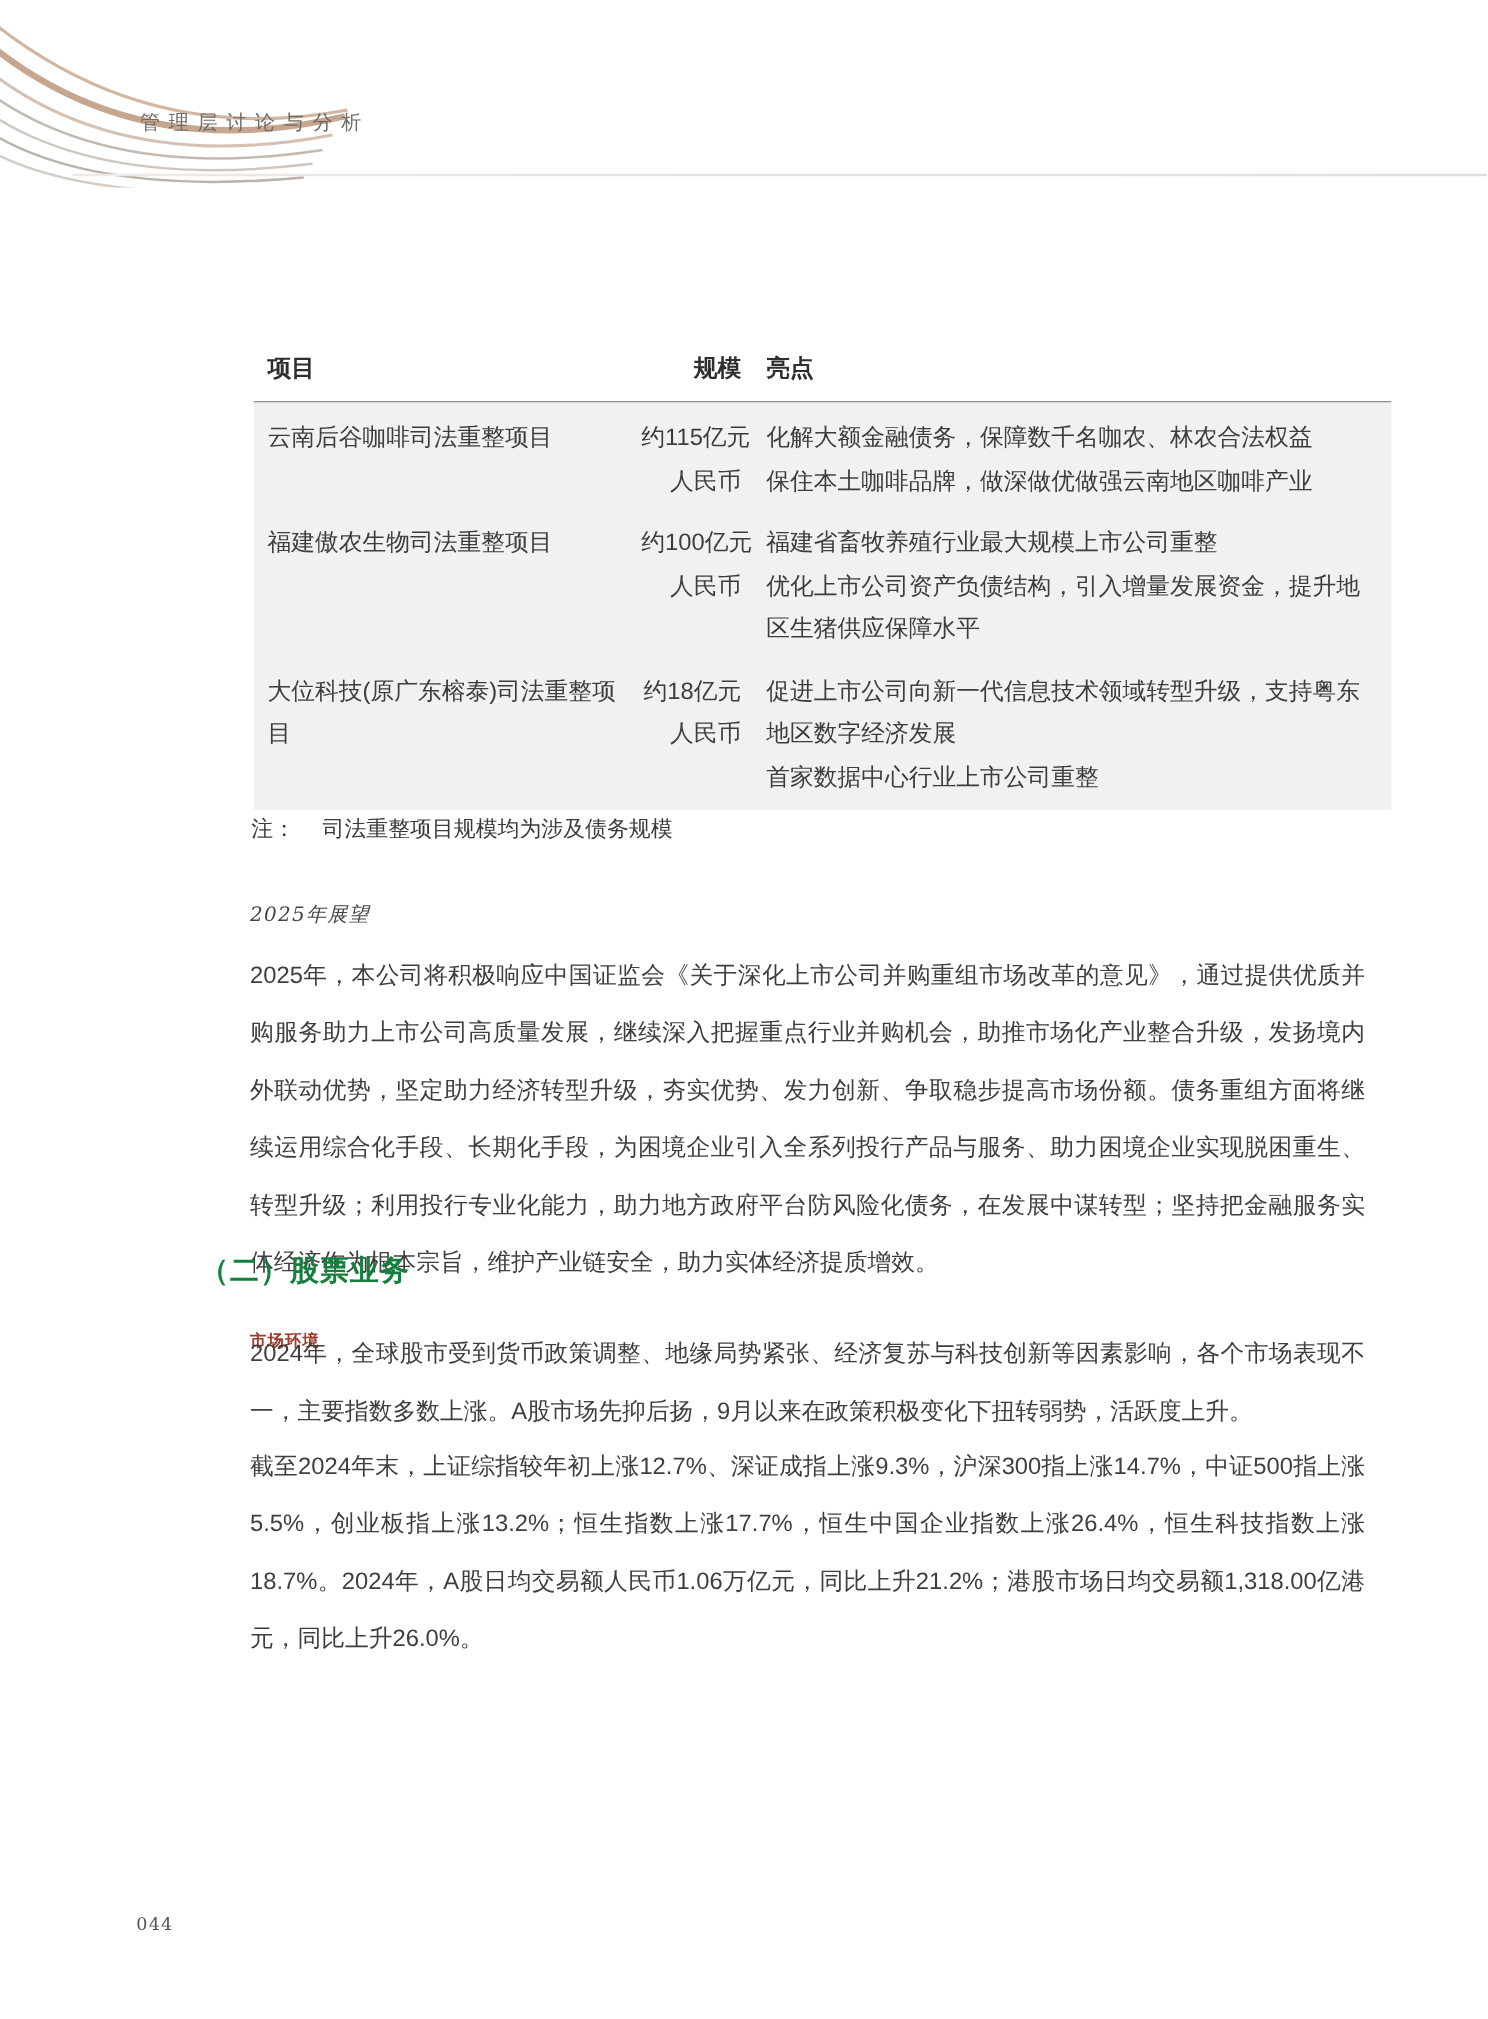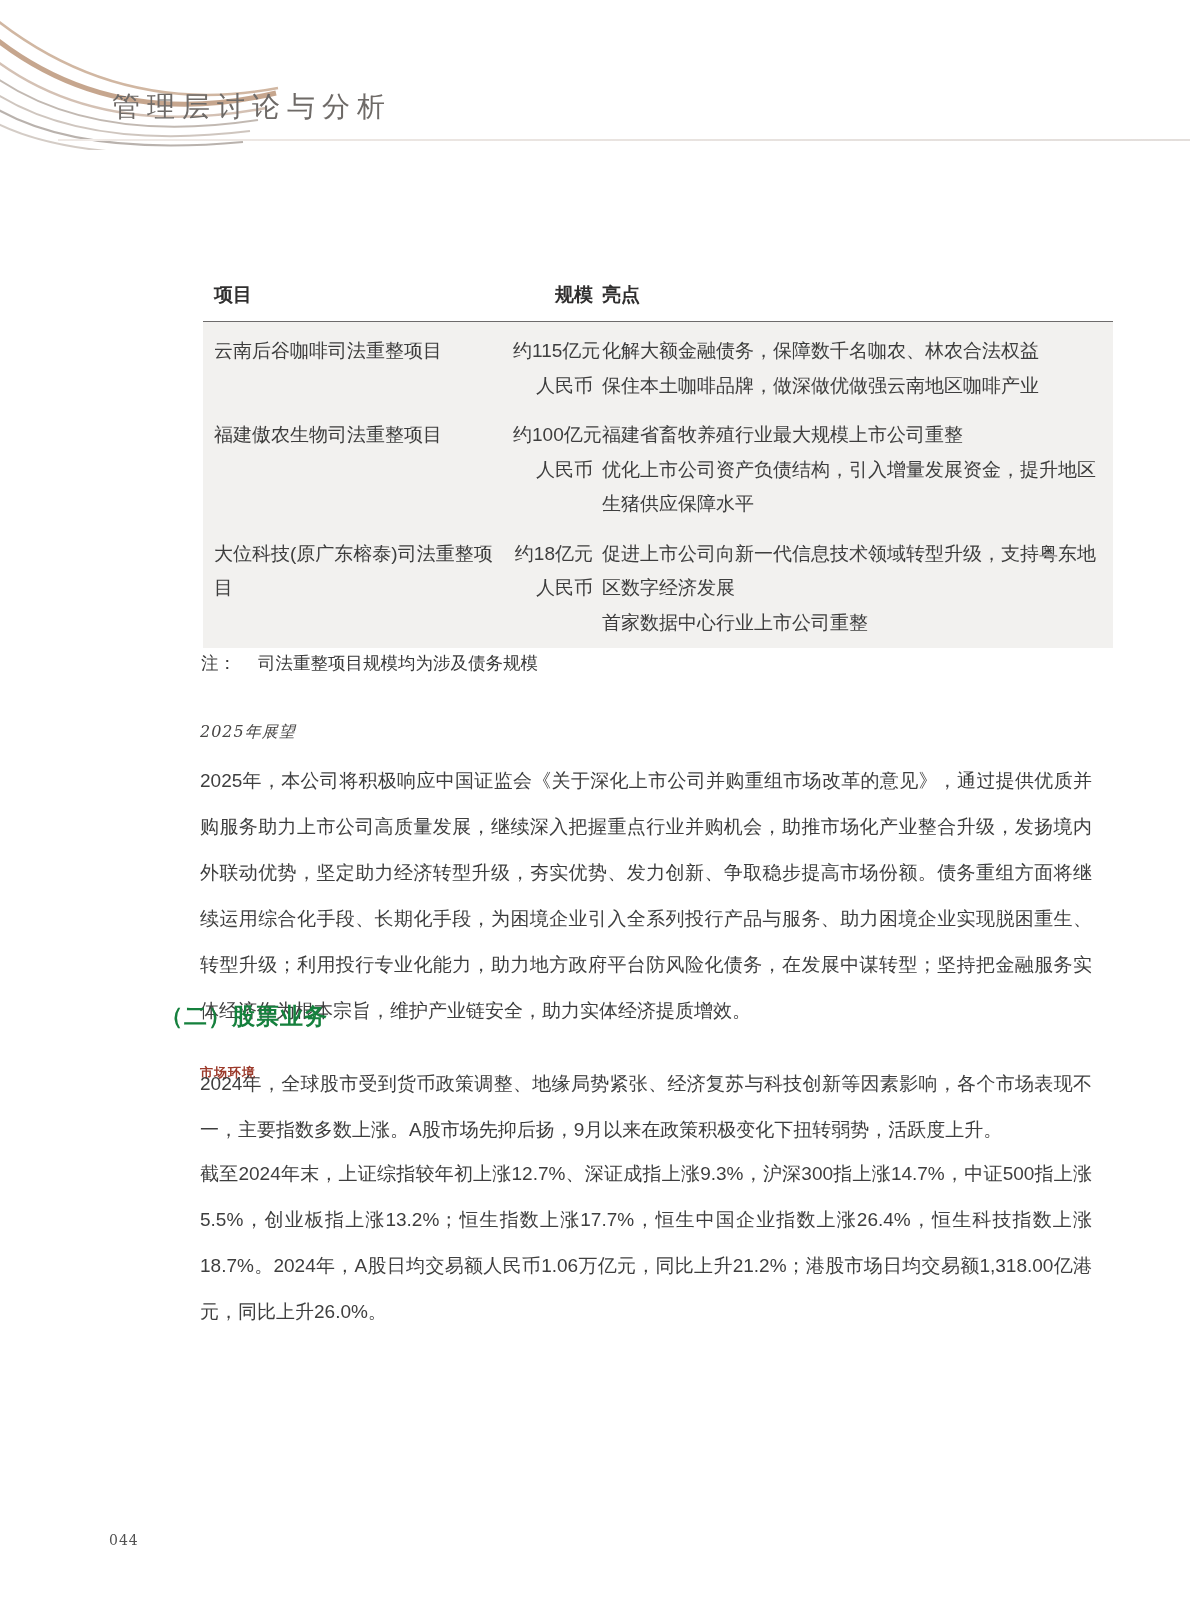--- a/index.html
+++ b/index.html
@@ -6,38 +6,38 @@
   html,body { background:#ffffff; }
   .page {
     position:relative; width:1190px; height:1615px; background:#ffffff;
     font-family:"Liberation Sans", sans-serif; color:#3d3d3d; overflow:hidden;
   }
   
   .swoosh { position:absolute; left:0; top:0; }
   .header-title {
     position:absolute; left:112px; top:88px;
     font-family:"DejaVu Serif","Liberation Serif",serif;
-    font-size:28px; letter-spacing:7px; color:#6e6a67; font-weight:400;
+    font-size:16px; letter-spacing:7px; color:#6e6a67; font-weight:400;
   }
   .header-rule {
     position:absolute; left:58px; right:0; top:139px; height:2px;
     background:linear-gradient(to right,#efe9e5,#e3dedb);
   }
   
   .proj-table { position:absolute; left:203px; top:268px; width:910px; font-size:19px; }
   .t-head {
     display:flex; align-items:center; height:54px;
     border-bottom:1px solid #6d6b6b; font-weight:700; color:#2f2e2e;
   }
   .t-body { background:#f2f1ef; padding:12px 0 8px; }
   .t-row { display:flex; margin-bottom:15px; line-height:34.5px; }
   .t-row:last-child { margin-bottom:0; }
   .c-project { width:310px; padding-left:11px; padding-right:18px; }
   .c-scale  { width:80px;  text-align:right; white-space:nowrap; }
-  .c-high   { flex:1; margin-left:9px; padding-right:14px; }
+  .c-high   { flex:1; margin-left:20px; padding-right:14px; }
   .hl-line { display:block; }
   
   .note { position:absolute; left:201px; top:651px; font-size:17.5px; color:#3a3a3a; }
   .note .note-label { margin-right:22px; }
   
   .outlook-heading {
     position:absolute; left:200px; top:722px;
     font-family:"DejaVu Serif","Liberation Serif",serif;
     font-style:italic; font-size:16px; color:#474544; letter-spacing:1px;
   }

